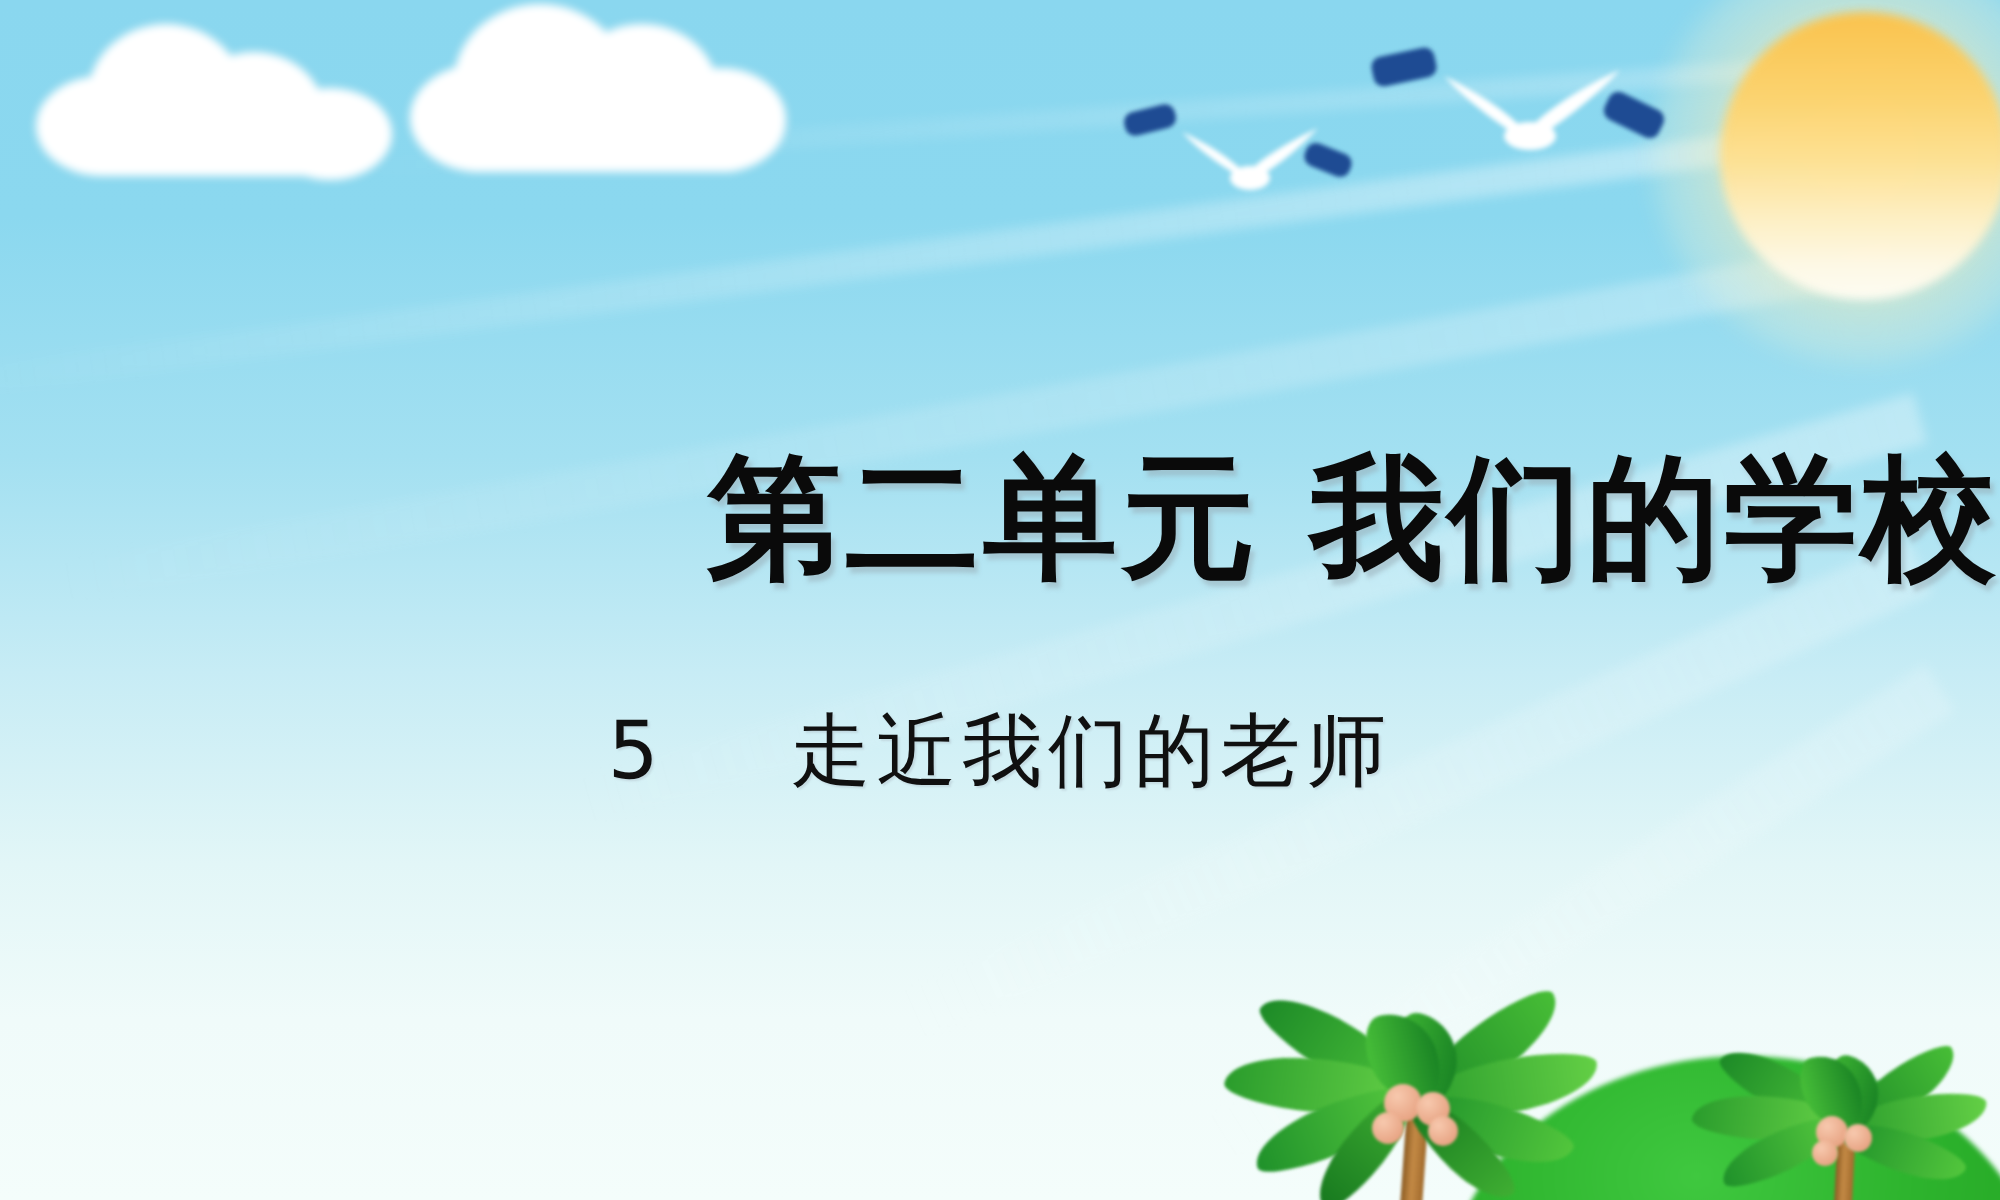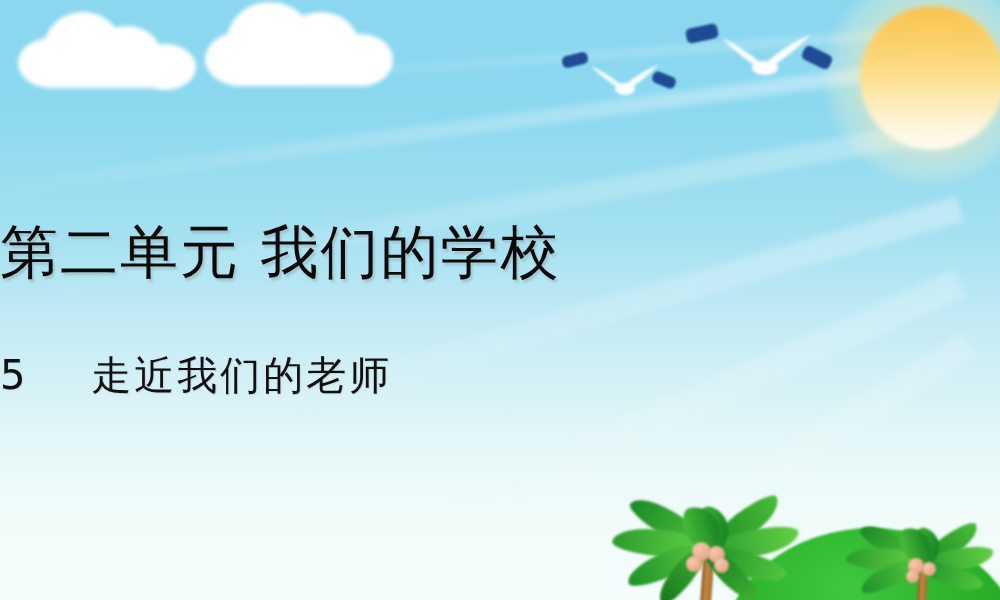--- a/index.html
+++ b/index.html
@@ -119,36 +119,36 @@
     white-space: nowrap;
     text-shadow: 0 1px 0 rgba(255,255,255,0.45);
     font-family: "DejaVu Sans", "Liberation Sans", sans-serif;
   }
 
   #unit-title {
     position: absolute;
     left: 0;
     top: 214px;
     width: 1000px;
-    text-align: left;
-    font-size: 58px;
-    font-weight: normal;
+    text-align: right;
+    font-size: 67px;
+    font-weight: bold;
     color: #0a0a0a;
     letter-spacing: 2px;
     white-space: nowrap;
     text-shadow: 2px 3px 2px rgba(150,170,180,0.50);
     font-family: "DejaVu Sans", "Liberation Sans", sans-serif;
   }
 
   #lesson-title {
     position: absolute;
     left: 0;
     top: 348px;
     width: 1000px;
-    text-align: left;
+    text-align: center;
     font-size: 40px;
     font-weight: normal;
     color: #101010;
     letter-spacing: 3px;
     white-space: pre;
     text-shadow: 1px 1px 1px rgba(170,185,195,0.40);
     font-family: "DejaVu Sans", "Liberation Sans", sans-serif;
   }
 
   

